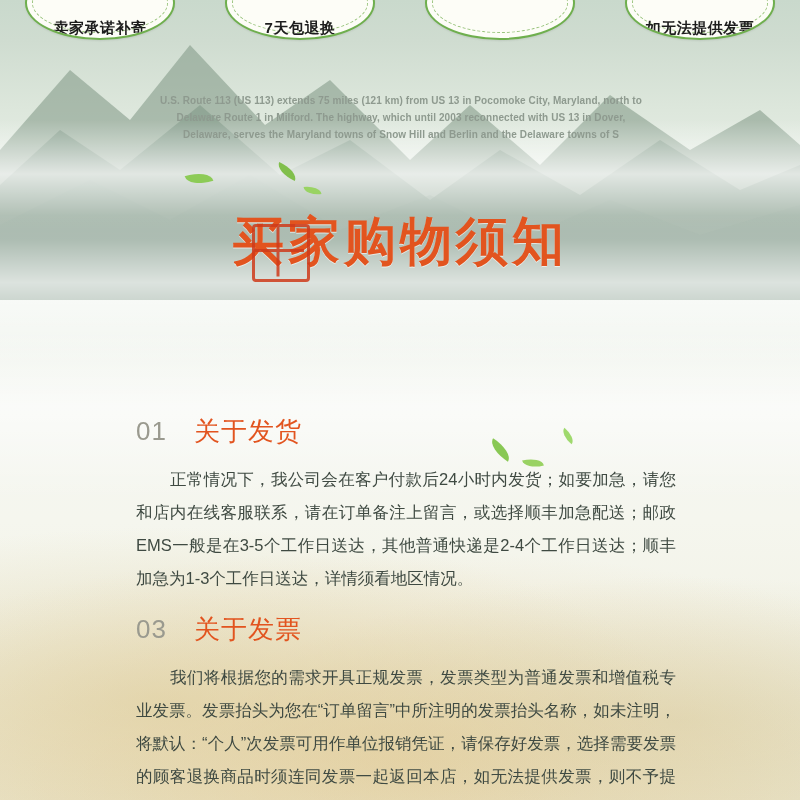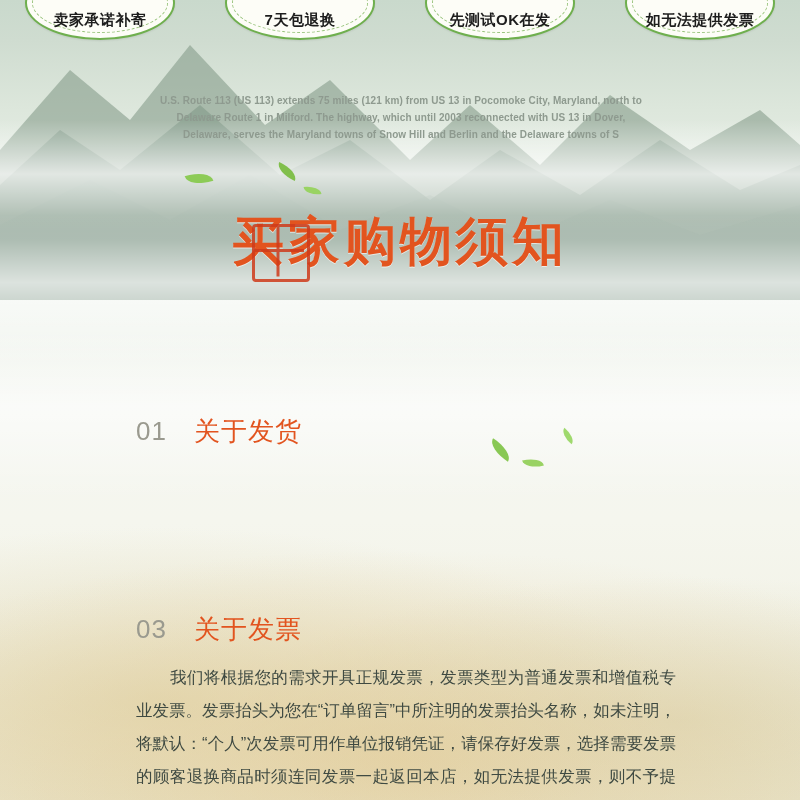--- a/index.html
+++ b/index.html
@@ -88,21 +88,20 @@
     left: 5px; right: 5px; top: 5px; bottom: 5px;
     border-radius: 50%;
     border: 1px dashed #9ac47e;
   }
   .badge-text {
     position: relative;
     font-size: 15px;
     font-weight: bold;
     color: #1d1d1d;
     letter-spacing: .5px;
-    padding-bottom: 8px;
     white-space: nowrap;
   }
 
   
   .eng-note {
     position: absolute;
     left: 160px;
     top: 92px;
     width: 482px;
     text-align: center;
@@ -216,21 +215,20 @@
     <div class="badge">
       <div class="badge-inner"></div>
       <div class="badge-text">卖家承诺补寄</div>
     </div>
     <div class="badge">
       <div class="badge-inner"></div>
       <div class="badge-text">7天包退换</div>
     </div>
     <div class="badge">
       <div class="badge-inner"></div>
-      <div class="badge-text">先测试OK在发</div>
     </div>
     <div class="badge">
       <div class="badge-inner"></div>
       <div class="badge-text">如无法提供发票</div>
     </div>
   </div>
 
   <div class="eng-note">U.S. Route 113 (US 113) extends 75 miles (121 km) from US 13 in Pocomoke City, Maryland, north to Delaware Route 1 in Milford. The highway, which until 2003 reconnected with US 13 in Dover, Delaware, serves the Maryland towns of Snow Hill and Berlin and the Delaware towns of S</div>
 
   <div class="leaf l1"></div>
@@ -241,20 +239,21 @@
   <div class="title-stamp"></div>
 
   <div class="leaf l4"></div>
   <div class="leaf l5"></div>
   <div class="leaf l6"></div>
 
   <div class="section s1">
     <div class="sec-head">
       <span class="sec-num">01</span><span class="sec-name">关于发货</span>
     </div>
+    <div class="sec-body">正常情况下，我公司会在客户付款后24小时内发货；如要加急，请您和店内在线客服联系，请在订单备注上留言，或选择顺丰加急配送；邮政EMS一般是在3-5个工作日送达，其他普通快递是2-4个工作日送达；顺丰加急为1-3个工作日送达，详情须看地区情况。</div>
   </div>
 
   <div class="section s2">
     <div class="sec-head">
       <span class="sec-num">03</span><span class="sec-name">关于发票</span>
     </div>
     <div class="sec-body">我们将根据您的需求开具正规发票，发票类型为普通发票和增值税专业发票。发票抬头为您在“订单留言”中所注明的发票抬头名称，如未注明，将默认：“个人”次发票可用作单位报销凭证，请保存好发票，选择需要发票的顾客退换商品时须连同发票一起返回本店，如无法提供发票，则不予提供退换货服务。普通发票：200元起（可累计）税点5%，需提供发票抬头！增值税发票：1000元起（可累计）税点12%，</div>
   </div>
 
 </div>

